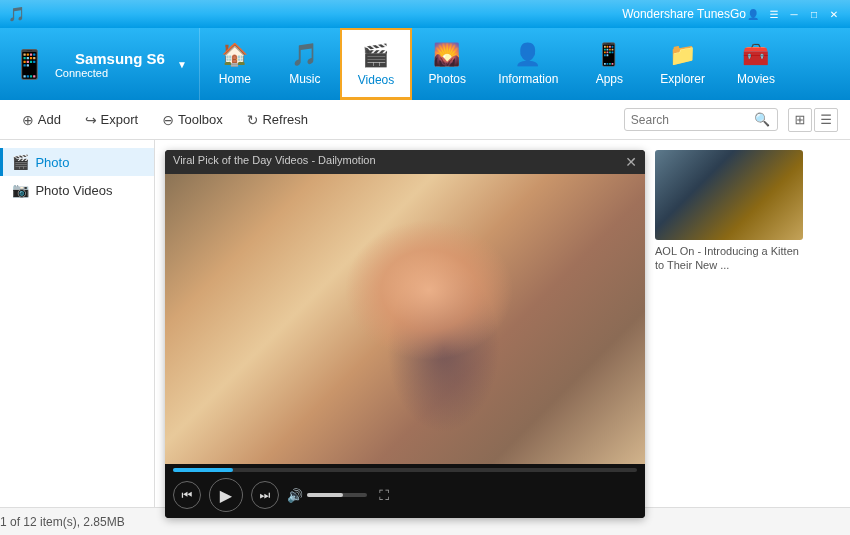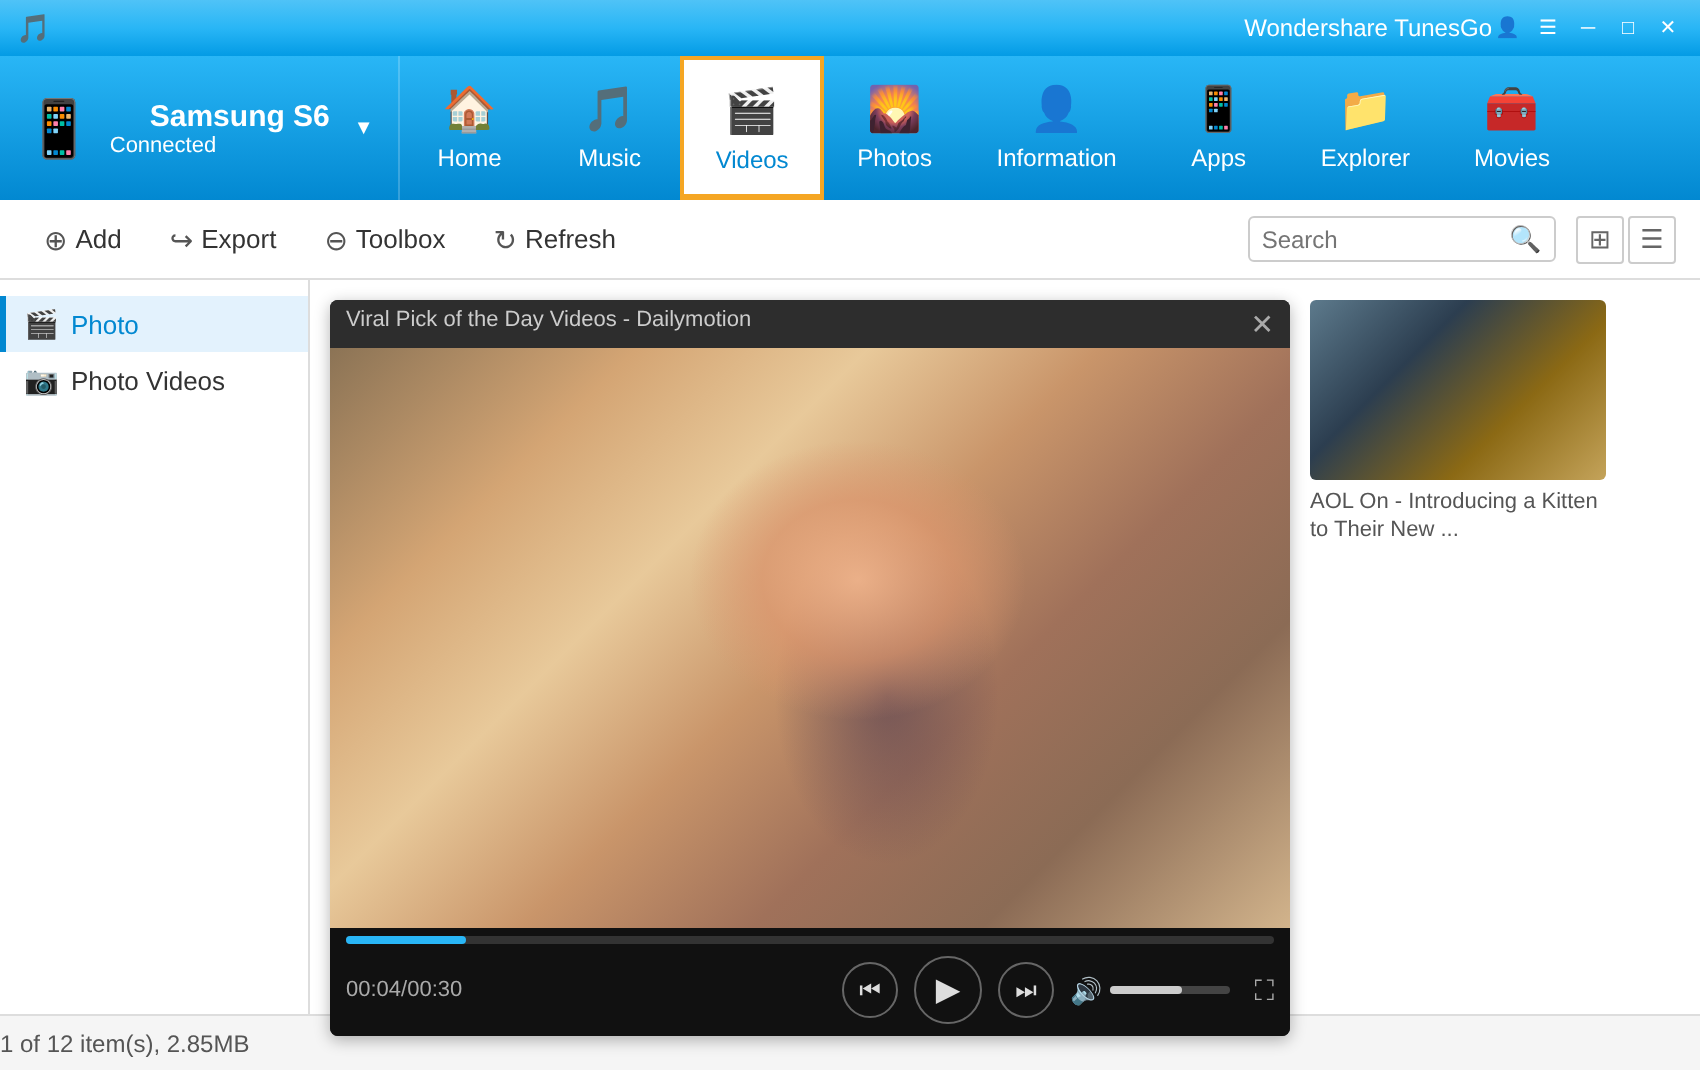--- a/index.html
+++ b/index.html
@@ -394,23 +394,20 @@
       </div>
       <div class="player-screen">
         <div class="player-bg"></div>
         <div class="player-bg-overlay"></div>
       </div>
       <div class="player-controls">
         <div class="progress-bar">
           <div class="progress-fill"></div>
         </div>
         <div class="controls-row">
-          <span class="time-display">
-            <span>00:04</span>/<span>00:30</span>
-          </span>
           <div class="ctrl-btn">⏮</div>
           <div class="ctrl-btn play-btn">▶</div>
           <div class="ctrl-btn">⏭</div>
           <div class="volume-area">
             <span class="volume-icon">🔊</span>
             <div class="volume-slider">
               <div class="volume-fill"></div>
             </div>
           </div>
           <span class="fullscreen-btn">⛶</span>

